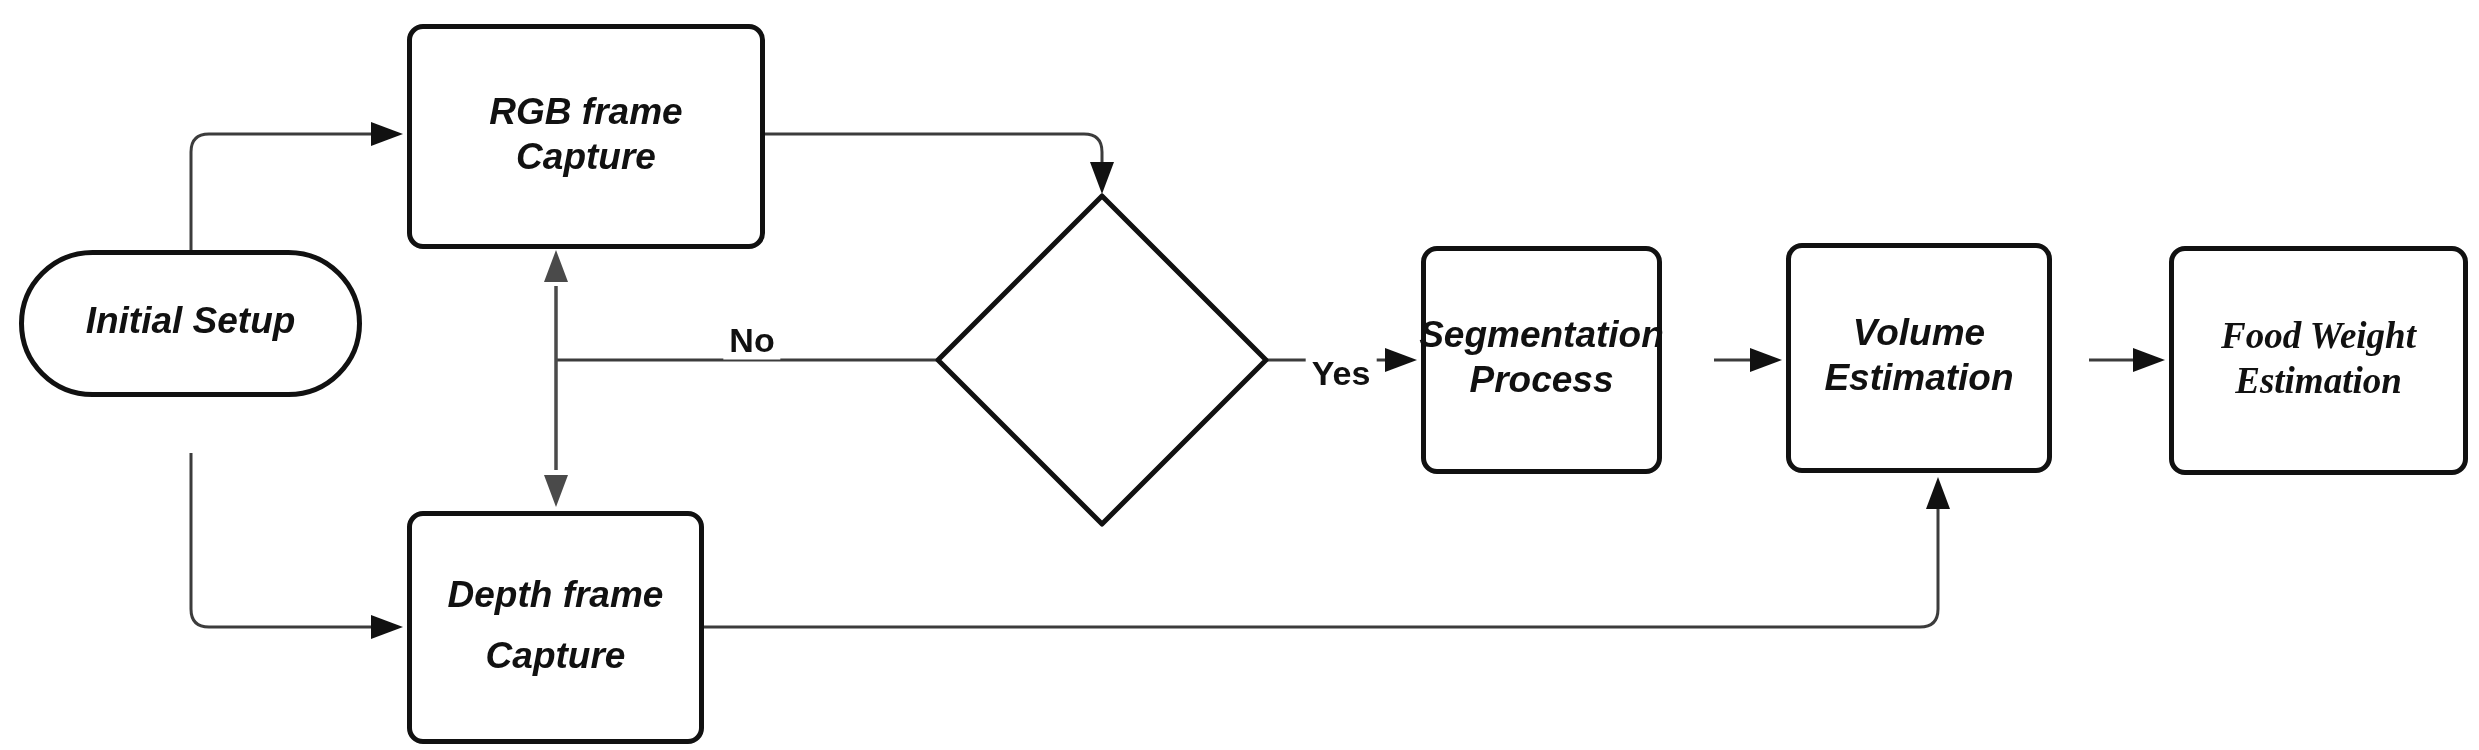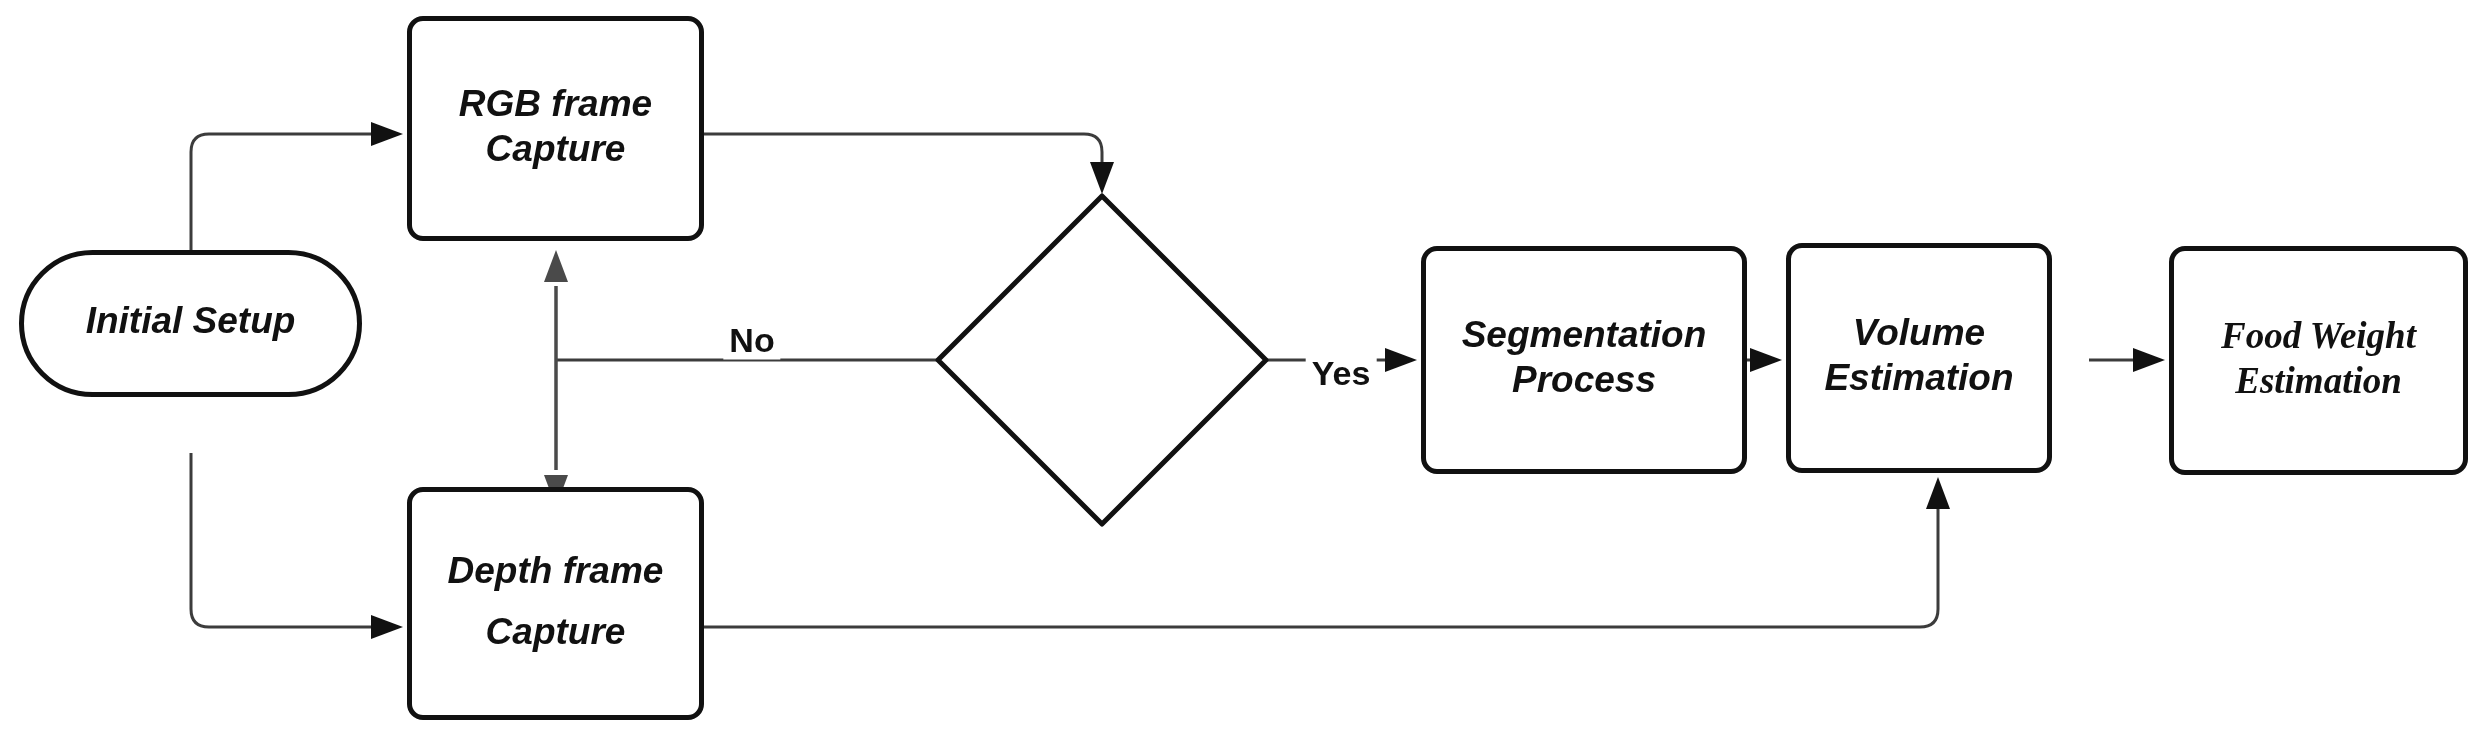--- a/index.html
+++ b/index.html
@@ -28,23 +28,23 @@
     font-size: 37px;
     line-height: 45px;
     padding-bottom: 6px;
   }
   .node.rect { border-radius: 16px; }
   .node.stadium { border-radius: 102px; }
   .node .ln { display: block; white-space: nowrap; }
   .italic { font-style: italic; }
 
   #n-initial { left: 19px;  top: 250px; width: 343px; height: 147px; }
-  #n-rgb     { left: 407px; top: 16px;  width: 297px; height: 225px; }
-  #n-depth   { left: 407px; top: 487px; width: 297px; height: 233px; gap: 16px; }
-  #n-seg     { left: 1421px;top: 246px; width: 326px; height: 228px; }
+  #n-rgb     { left: 407px; top: 24px;  width: 358px; height: 225px; }
+  #n-depth   { left: 407px; top: 511px; width: 297px; height: 233px; gap: 16px; }
+  #n-seg     { left: 1421px;top: 246px; width: 241px; height: 228px; }
   #n-vol     { left: 1786px;top: 243px; width: 266px; height: 230px; }
   #n-fw      { left: 2169px;top: 246px; width: 299px; height: 229px; font-family: Liberation Serif, serif; }
 
   
   #n-diamond-label {
     position: absolute;
     left: 938px; top: 196px; width: 328px; height: 328px;
     display: flex; align-items: center; justify-content: center;
     font-weight: bold; font-size: 38px; text-align: center;
   }

